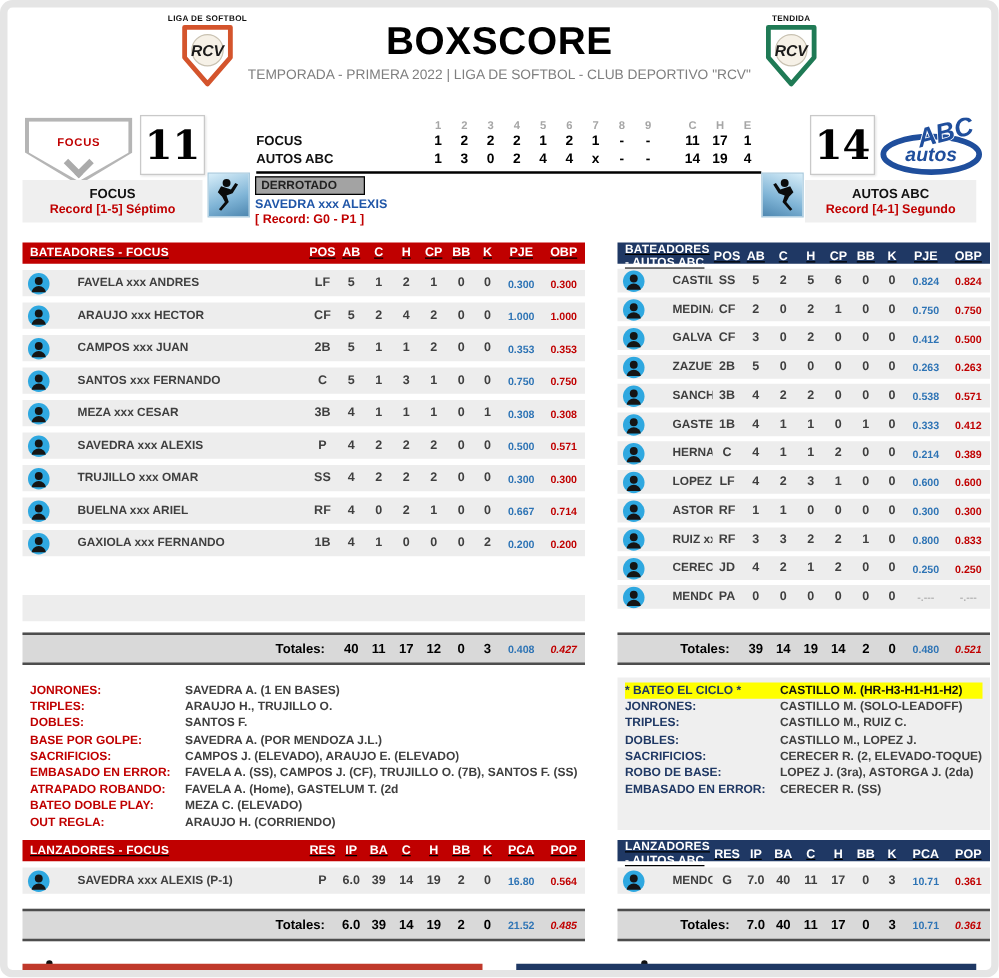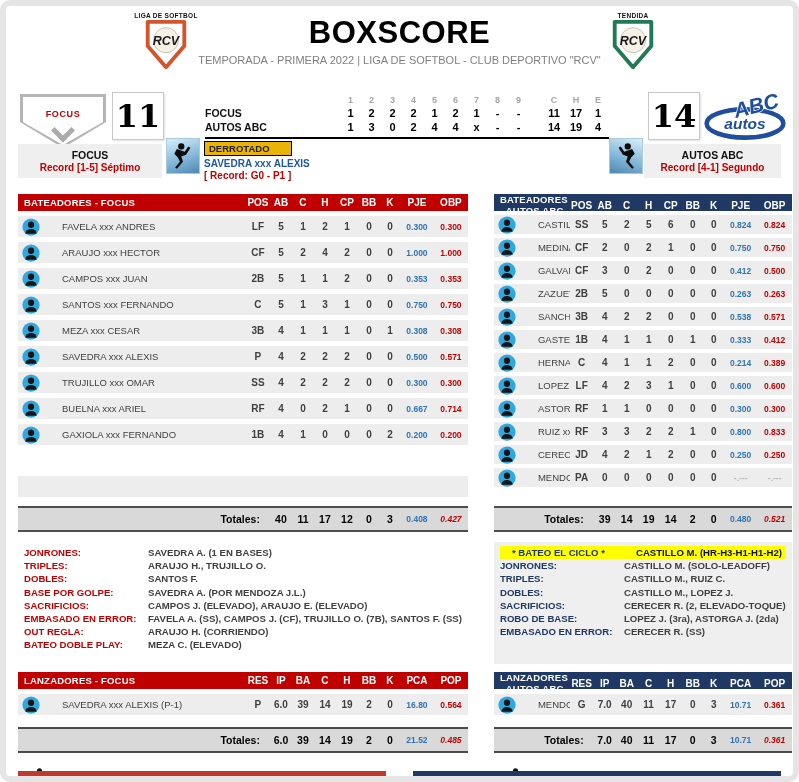--- a/index.html
+++ b/index.html
@@ -30,51 +30,51 @@
   .lsv{font-size:11px;font-weight:bold;text-align:center;color:#000;}
   .abc-logo{position:absolute;left:685px;top:2px;}
   .teambar{position:absolute;top:52px;height:34px;background:#EFEFEF;display:flex;flex-direction:column;align-items:center;justify-content:center;gap:1px;}
   .teambar.away{left:0;width:144px;} .teambar.home{right:0;width:137px;}
   .tb-name{font-size:10.5px;font-weight:bold;color:#111;}
   .tb-rec{font-size:10px;font-weight:bold;color:#C00000;}
   .pitch-icon{position:absolute;top:46px;width:32px;height:34px;background:linear-gradient(160deg,#D8EEF9 0%,#7FB4D6 60%,#4E87B0 100%);border:1px solid #A8CADE;display:flex;align-items:center;justify-content:center;}
   .pitch-icon.l{left:148px;} .pitch-icon.r{right:138px;transform:scaleX(-1);}
   .pinfo{position:absolute;top:46px;width:165px;}
   .pinfo.l{left:186px;text-align:left;} .pinfo.r{right:176px;text-align:right;}
-  .pbox{display:inline-block;box-sizing:border-box;width:88px;border:1.5px solid #000;background:#eab308;font-size:9.5px;font-weight:bold;color:#222;padding:1px 4px;}
+  .pbox{display:inline-block;box-sizing:border-box;width:88px;border:1.5px solid #000;background:#a3a3a3;font-size:9.5px;font-weight:bold;color:#222;padding:1px 4px;}
   .pinfo.l .pbox{text-align:left;} .pinfo.r .pbox{text-align:right;}
   .pwname{font-size:10px;font-weight:bold;color:#2056A8;margin-top:2px;white-space:nowrap;}
   .pwrec{font-size:10px;font-weight:bold;color:#C00000;margin-top:1px;}
   
   .cols{display:grid;grid-template-columns:1fr 1fr;column-gap:26px;padding:0 12px;margin-top:6px;}
   .red-theme{--theme:#C00000;} .navy-theme{--theme:#1F3864;}
   .table-box{display:flex;flex-direction:column;height:338px;}
   .srow{display:grid;grid-template-columns:26px 1fr 24px 22px 22px 22px 22px 22px 20px 34px 34px;align-items:center;}
-  .shead{background:var(--theme);height:17px;}
+  .shead{background:var(--theme);height:17px;text-decoration:underline;}
   .stitle{grid-column:1 / 3;padding-left:6px;font-size:9.5px;font-weight:bold;color:#fff;letter-spacing:.2px;}
   .hcell{color:#fff !important;font-size:10px;font-weight:bold;text-align:center;}
   .trow{background:#EDEDED;height:21px;margin-top:5px;}
   .compact .trow{height:19px;margin-top:4px;}
   .avwrap{display:flex;justify-content:center;align-items:center;}
-  .pname{font-size:9.5px;font-weight:normal;color:#3F3F3F;white-space:nowrap;overflow:hidden;padding-left:18px;}
+  .pname{font-size:9.5px;font-weight:bold;color:#3F3F3F;white-space:nowrap;overflow:hidden;padding-left:18px;}
   .scell{text-align:center;font-size:10px;font-weight:bold;color:#3F3F3F;}
   .blue{color:#2E74B5;font-size:8.5px;} .red{color:#C00000;font-size:8.5px;}
   .muted{color:#B5B5B5 !important;}
   .erow{height:21px;margin-top:5px;} .erow.blank{background:transparent;} .erow.band{background:#EDEDED;}
   .totrow{background:#D9D9D9;border-top:2px solid #4D4D4D;border-bottom:2px solid #4D4D4D;height:22px;margin-top:auto;}
   .pitch-table .totrow{margin-top:12px;}
   .totlabel{grid-column:1 / 4;text-align:right;padding-right:10px;font-weight:bold;font-size:10.5px;color:#000;}
   .tcell{font-size:10.5px;color:#000;} .tcell.blue{font-size:8.5px;color:#2E74B5;} .tcell.red{font-size:8.5px;color:#C00000;font-style:italic;}
   
   .notes{margin-top:10px;height:122px;padding:4px 6px;box-sizing:border-box;}
   .notes.gray{background:#EFEFEF;}
   .nline{display:flex;line-height:13.2px;}
   .nlabel{flex:0 0 124px;font-size:9.6px;font-weight:bold;color:var(--theme);}
   .nvalue{font-size:9.6px;color:#3F3F3F;white-space:nowrap;overflow:hidden;font-weight:bold;}
-  .nline.hl{background:#FFFF00;padding-left:12px;} .nline.hl .nvalue{color:#111;}
+  .nline.hl{background:#FFFF00;} .nline.hl .nvalue{color:#111;}
   
   .pitch-table{margin-top:8px;display:flex;flex-direction:column;}
   .ump{display:flex;align-items:center;gap:9px;margin-top:14px;padding-left:14px;font-size:9.8px;font-weight:bold;letter-spacing:.4px;}
   .ump.redc{color:#C0392B;} .ump.navyc{color:#1F3864;}
   .bbar{position:absolute;bottom:0;height:5px;}
   .bbar.lft{left:12px;width:368px;background:#C0392B;}
   .bbar.rgt{right:12px;width:368px;background:#1F3864;}
 </style>
 </head>
 <body>
@@ -419,26 +419,30 @@
           </div>
           <div class="nline">
             <span class="nlabel">SACRIFICIOS:</span>
             <span class="nvalue">CAMPOS J. (ELEVADO), ARAUJO E. (ELEVADO)</span>
           </div>
           <div class="nline">
             <span class="nlabel">EMBASADO EN ERROR:</span>
             <span class="nvalue">FAVELA A. (SS), CAMPOS J. (CF), TRUJILLO O. (7B), SANTOS F. (SS)</span>
           </div>
           <div class="nline">
+            <span class="nlabel">ATRAPADO ROBANDO:</span>
+            <span class="nvalue">FAVELA A. (Home), GASTELUM T. (2d</span>
+          </div>
+          <div class="nline">
+            <span class="nlabel">BATEO DOBLE PLAY:</span>
+            <span class="nvalue">MEZA C. (ELEVADO)</span>
+          </div>
+          <div class="nline">
             <span class="nlabel">OUT REGLA:</span>
             <span class="nvalue">ARAUJO H. (CORRIENDO)</span>
-          </div>
-          <div class="nline">
-            <span class="nlabel">BATEO DOBLE PLAY:</span>
-            <span class="nvalue">MEZA C. (ELEVADO)</span>
           </div>
         </div>
       <div class="table-box pitch-table" style="height:auto;">
           <div class="srow shead">
             <div class="stitle">LANZADORES - FOCUS</div>
             <div class="hcell">RES</div>
             <div class="hcell">IP</div>
             <div class="hcell">BA</div>
             <div class="hcell">C</div>
             <div class="hcell">H</div>

